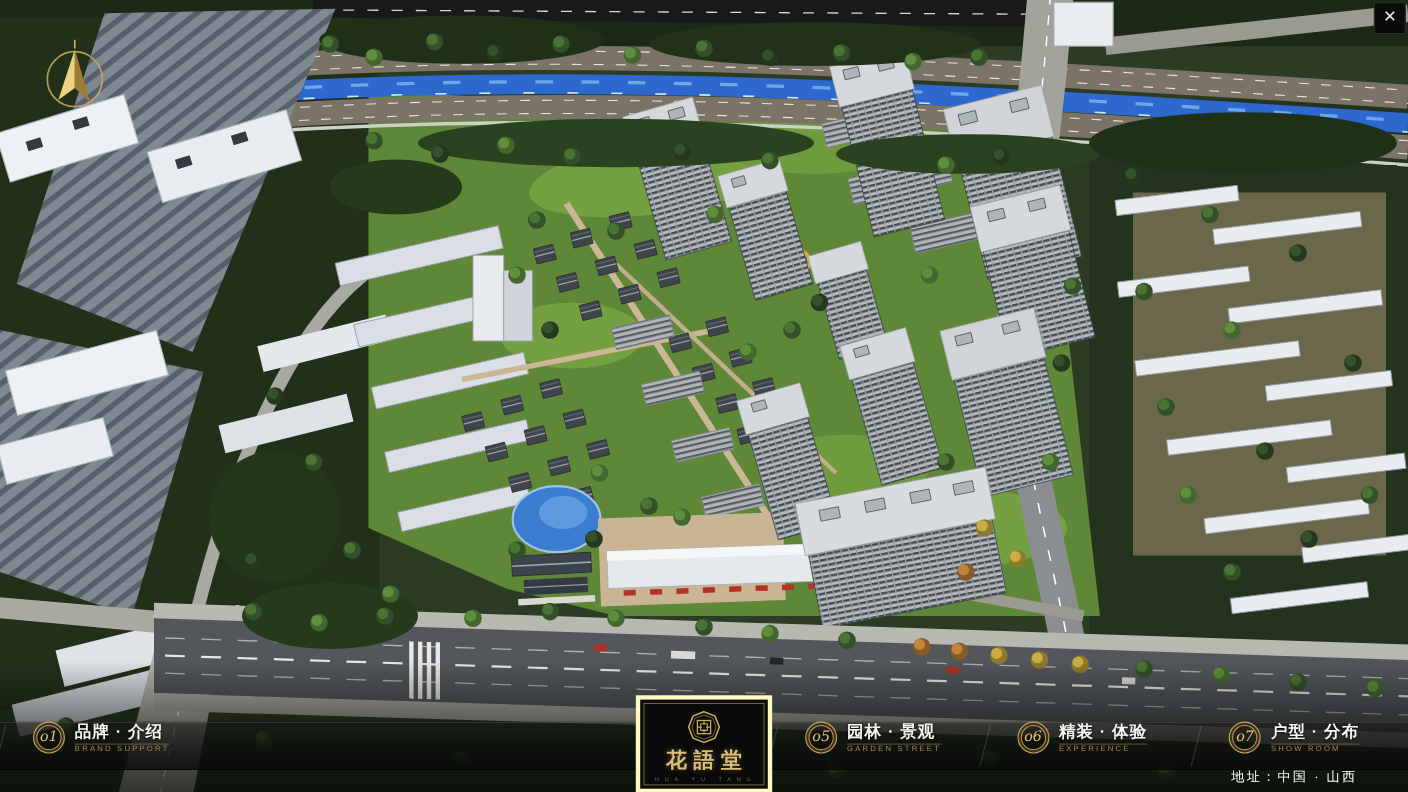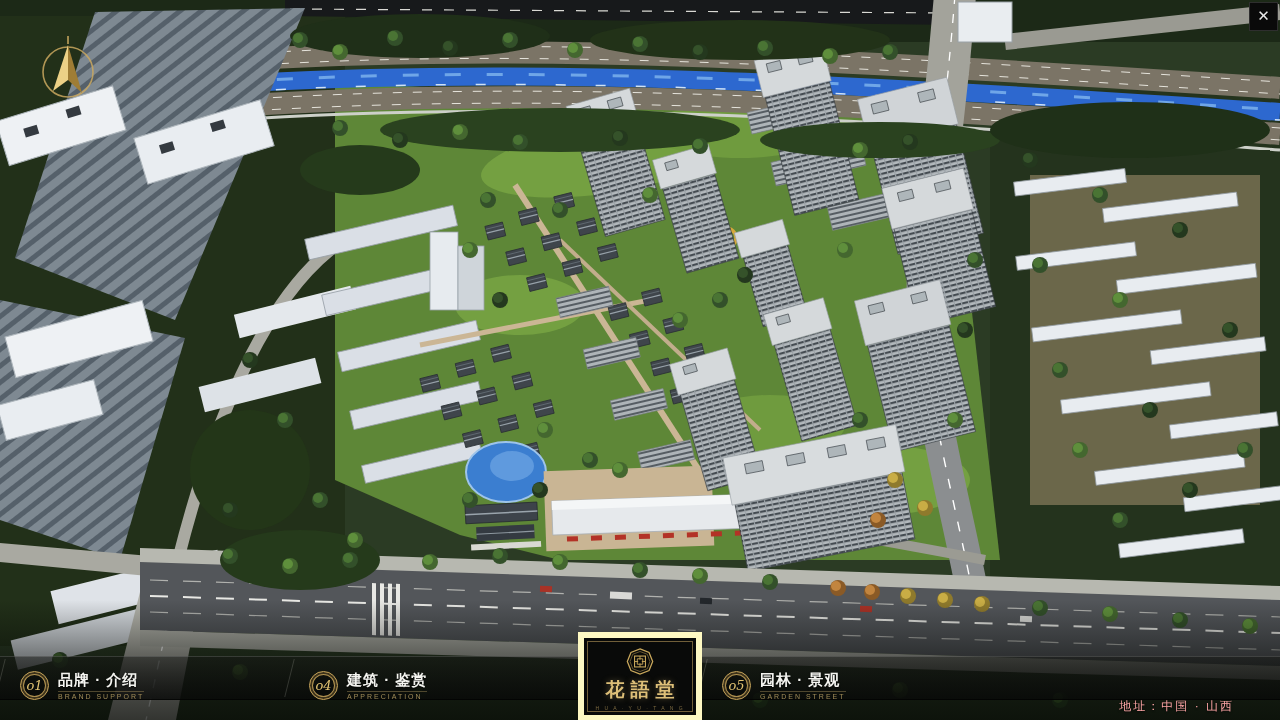--- a/index.html
+++ b/index.html
@@ -9,47 +9,47 @@
   svg.scene{position:absolute;left:0;top:0;width:1280px;height:720px;display:block;}
 
   
   .bottom-shade{position:absolute;left:0;right:0;bottom:0;height:120px;
     background:linear-gradient(180deg,rgba(0,0,0,0) 0%,rgba(4,6,4,.45) 45%,rgba(2,4,2,.72) 100%);
     pointer-events:none;}
   .compass{position:absolute;left:38px;top:36px;width:60px;height:66px;}
   .close-btn{position:absolute;right:2px;top:2px;width:27px;height:27px;
     background:#0a0a0a;border:1px solid #2e2e2e;color:#e8e8e8;font-size:15px;
     line-height:25px;text-align:center;cursor:pointer;}
-  .address{position:absolute;right:46px;top:698px;font-size:12px;color:#fca5a5;
+  .address{position:absolute;right:46px;top:698px;font-size:12px;color:#ffffff;
     letter-spacing:2px;text-shadow:0 1px 2px rgba(0,0,0,.8);}
 
   
   .navbar{position:absolute;left:0;top:656px;height:44px;width:1280px;}
   .nav-group{position:absolute;top:0;height:44px;display:flex;
     background:linear-gradient(180deg,rgba(22,24,21,.52),rgba(8,9,8,.82));
     box-shadow:inset 0 1px 0 rgba(255,255,255,.14), inset 0 -1px 0 rgba(0,0,0,.65);}
   .nav-left{left:0;width:578px;}
   .nav-right{left:702px;width:578px;}
-  .nav-item{flex:1;display:flex;align-items:flex-end;gap:9px;padding-left:20px;
+  .nav-item{flex:1;display:flex;align-items:flex-start;gap:9px;padding-left:30px;
     position:relative;cursor:pointer;min-width:0;}
   .nav-item::before{content:"";position:absolute;left:0;top:3px;bottom:3px;width:1px;
     background:rgba(225,225,215,.18);transform:skewX(-14deg);}
   .badge{width:27px;height:27px;border-radius:50%;flex:0 0 27px;
     border:1px solid #caa75c;box-shadow:inset 0 0 0 2px rgba(0,0,0,.65),inset 0 0 0 3px rgba(202,167,92,.85);
     display:flex;align-items:center;justify-content:center;
     color:#e2c372;font:italic 13px "DejaVu Serif",serif;background:rgba(10,10,8,.35);}
   .nav-txt{display:flex;flex-direction:column;min-width:0;}
   .nav-zh{font-size:15px;font-weight:bold;color:#f4f4f0;letter-spacing:1px;
     white-space:nowrap;text-shadow:0 1px 2px rgba(0,0,0,.9);}
   .nav-en{font-size:7px;color:#a18c58;letter-spacing:2px;white-space:nowrap;
     border-top:1px solid rgba(161,140,88,.45);padding-top:1px;margin-top:1px;}
 
   
   .logo-block{position:absolute;left:578px;top:632px;width:124px;height:89px;
-    background:#090a09;border:6px solid #fef9c3;box-sizing:border-box;}
+    background:#090a09;border:4px solid #fef9c3;box-sizing:border-box;}
   .logo-inner{position:absolute;inset:3px;border:1px solid rgba(198,166,97,.55);
     display:flex;flex-direction:column;align-items:center;justify-content:flex-start;
     padding-top:5px;box-sizing:border-box;}
   .logo-title{color:#ddbf78;font-family:"DejaVu Serif",serif;font-weight:bold;
     font-size:19px;letter-spacing:6px;margin-top:1px;text-indent:6px;
     text-shadow:0 0 6px rgba(221,191,120,.35);}
   .logo-sub{color:#7d6a41;font-size:5px;letter-spacing:2px;margin-top:2px;}
 </style>
 </head>
 <body>
@@ -461,35 +461,42 @@
 
 <div class="navbar">
   <div class="nav-group nav-left">
     <div class="nav-item">
       <div class="badge">o1</div>
       <div class="nav-txt">
         <span class="nav-zh">品牌 · 介绍</span>
         <span class="nav-en">BRAND SUPPORT</span>
       </div>
     </div>
-    <div class="nav-item">
-      <div class="badge">o4</div>
-      <div class="nav-txt">
-        <span class="nav-zh">建筑 · 鉴赏</span>
-        <span class="nav-en">APPRECIATION</span>
-      </div>
-    </div>
   </div>
 
   <div class="nav-group nav-right">
     <div class="nav-item">
       <div class="badge">o5</div>
       <div class="nav-txt">
         <span class="nav-zh">园林 · 景观</span>
         <span class="nav-en">GARDEN STREET</span>
+      </div>
+    </div>
+    <div class="nav-item">
+      <div class="badge">o6</div>
+      <div class="nav-txt">
+        <span class="nav-zh">精装 · 体验</span>
+        <span class="nav-en">EXPERIENCE</span>
+      </div>
+    </div>
+    <div class="nav-item">
+      <div class="badge">o7</div>
+      <div class="nav-txt">
+        <span class="nav-zh">户型 · 分布</span>
+        <span class="nav-en">SHOW ROOM</span>
       </div>
     </div>
   </div>
 </div>
 
 <div class="logo-block">
   <div class="logo-inner">
     <svg width="32" height="32" viewBox="0 0 32 32">
       <polygon points="16,2 26,6 30,16 26,26 16,30 6,26 2,16 6,6" fill="none" stroke="#c9a85c" stroke-width="1.4"></polygon>
       <polygon points="16,5 24,8 27,16 24,24 16,27 8,24 5,16 8,8" fill="none" stroke="#8a7440" stroke-width=".8"></polygon>

